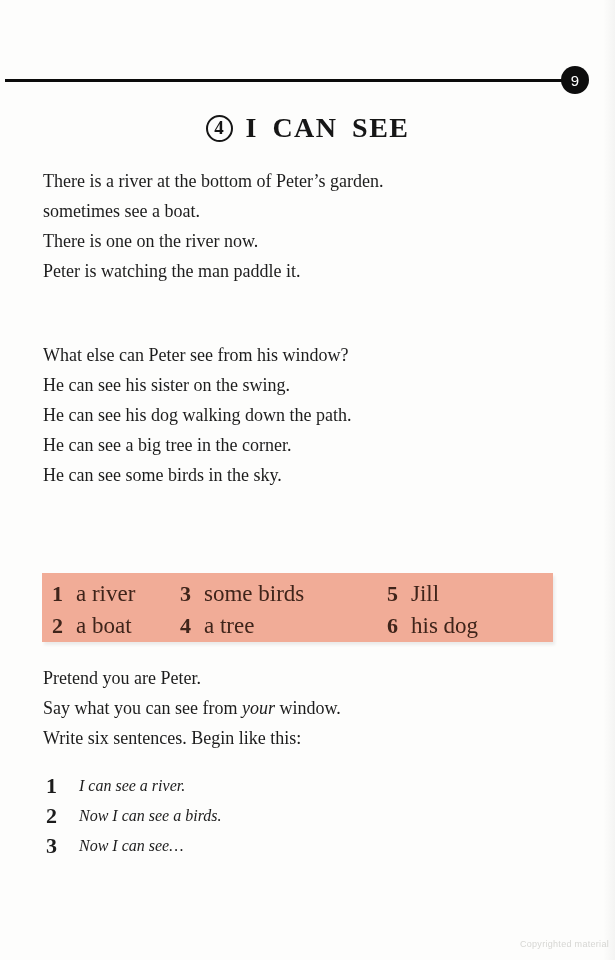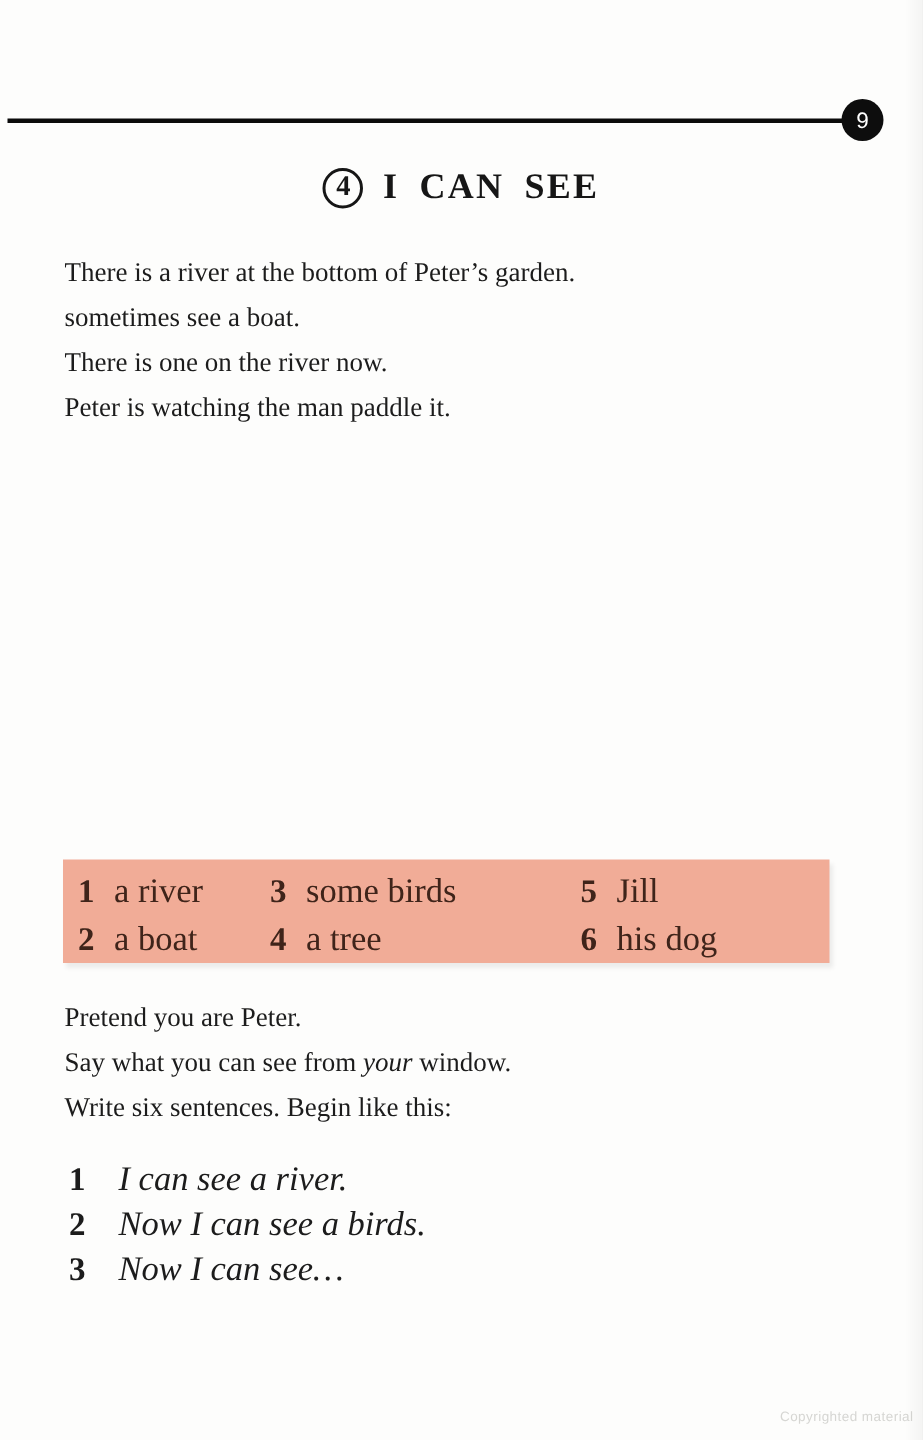--- a/index.html
+++ b/index.html
@@ -30,40 +30,40 @@
     position:absolute;left:0;top:112px;width:100%;margin:0;
     display:flex;align-items:center;justify-content:center;gap:13px;
   }
   .lesson-circle{
     width:27px;height:27px;box-sizing:border-box;
     border:2px solid #161616;border-radius:50%;
     display:inline-flex;align-items:center;justify-content:center;
     font-size:19px;font-weight:700;color:#161616;padding-bottom:1px;
   }
   .title-text{
-    font-size:24px;font-weight:700;letter-spacing:1.5px;word-spacing:6px;
+    font-size:28px;font-weight:700;letter-spacing:1.5px;word-spacing:6px;
     color:#161616;
   }
   .para{position:absolute;left:43px;}
   .line{height:30px;line-height:30px;font-size:18px;white-space:nowrap;}
   .em{font-style:italic;margin-top:32px;}
   .hl-box{
     position:absolute;left:42px;top:573px;width:511px;height:69px;
     box-sizing:border-box;padding:6px 0 0 10px;
     display:grid;grid-template-columns:128px 207px auto;grid-auto-flow:row;
     box-shadow:2px 3px 3px rgba(0,0,0,0.07);
   }
   .hl-item{
     display:flex;height:30px;line-height:30px;font-size:23px;white-space:nowrap;
   }
   .hl-num{width:24px;font-weight:700;font-size:22px;}
   .examples{position:absolute;left:46px;top:771px;}
   .ex-row{display:flex;height:30px;line-height:30px;white-space:nowrap;}
   .ex-num{width:33px;font-weight:700;font-size:22px;font-style:normal;}
-  .ex-text{font-style:italic;font-size:23px;}
+  .ex-text{font-style:italic;font-size:16px;}
   .copyright{
     position:absolute;right:6px;top:939px;
     font-family:"Liberation Sans",sans-serif;font-size:9px;
     color:#d6d6d3;letter-spacing:0.3px;
   }
 </style>
 </head>
 <body>
 
 <div class="page">
@@ -81,20 +81,27 @@
     <span class="title-text">I CAN SEE</span>
   </h1>
 
   <div class="para" style="top:166px">
     <div class="line">There is a river at the bottom of Peter’s garden.</div>
     <div class="line">sometimes see a boat.</div>
     <div class="line">There is one on the river now.</div>
     <div class="line">Peter is watching the man paddle it.</div>
   </div>
 
+  <div class="para" style="top:340px">
+    <div class="line">What else can Peter see from his window?</div>
+    <div class="line">He can see his sister on the swing.</div>
+    <div class="line">He can see his dog walking down the path.</div>
+    <div class="line">He can see a big tree in the corner.</div>
+    <div class="line">He can see some birds in the sky.</div>
+  </div>
 
 
   <div class="hl-box" style="background: rgb(241, 172, 151); color: rgb(63, 36, 26);">
     <div class="hl-item">
       <span class="hl-num">1</span>
       <span class="hl-label">a river</span>
     </div>
     <div class="hl-item">
       <span class="hl-num">3</span>
       <span class="hl-label">some birds</span>

